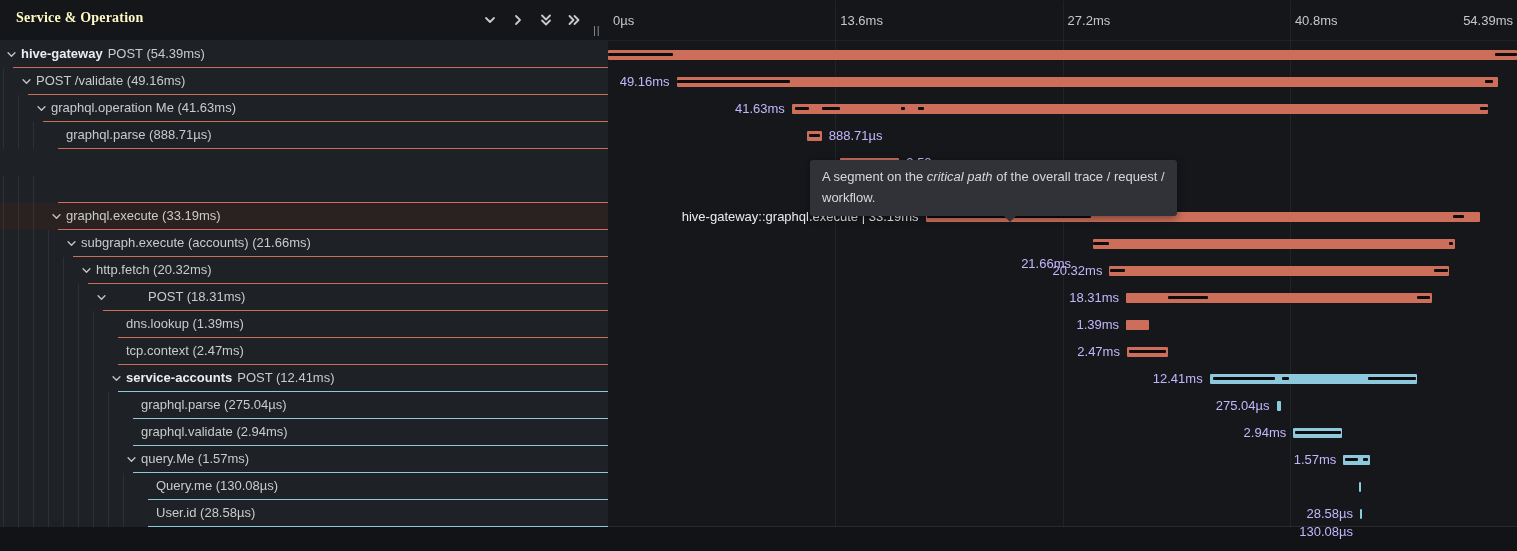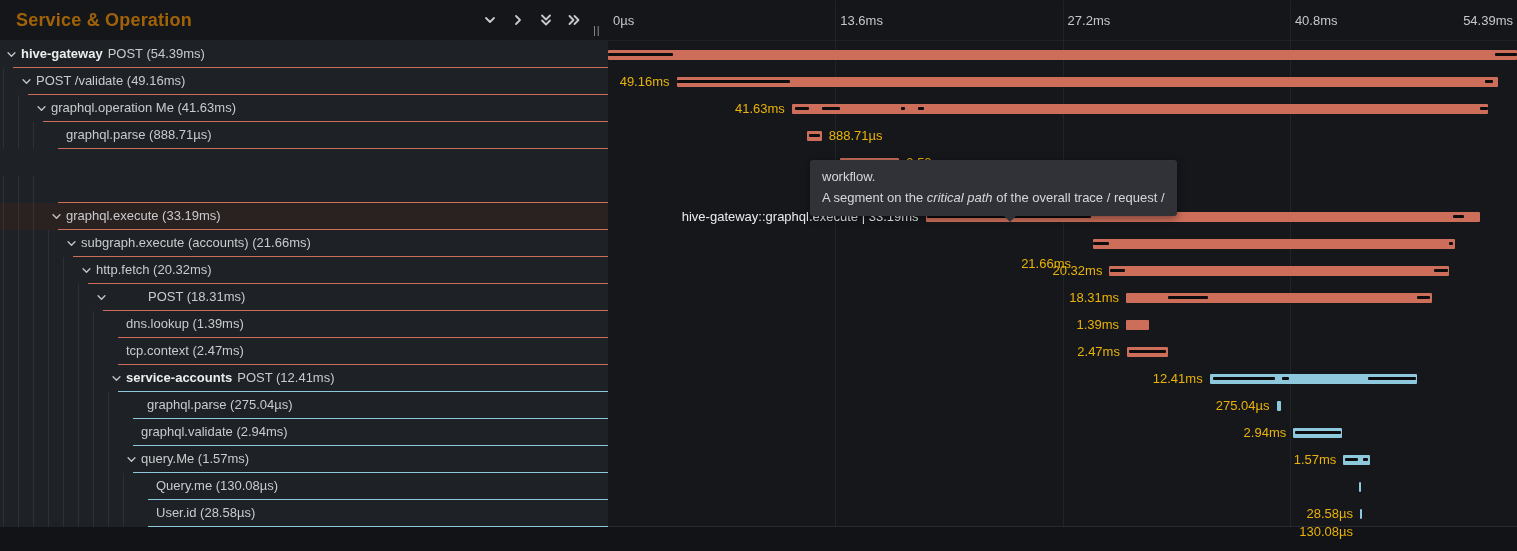--- a/index.html
+++ b/index.html
@@ -3,21 +3,21 @@
 <meta charset="utf-8">
 <style>
   html,body{margin:0;padding:0;background:#0e0f12;}
   #app{
     position:relative;width:1517px;height:551px;overflow:hidden;
     background:#121317;font-family:"Liberation Sans",sans-serif;
     -webkit-font-smoothing:antialiased;
   }
   
   .header{position:absolute;top:0;left:0;width:1517px;height:40px;background:#15161a;}
-  .title{position:absolute;left:16px;top:10px;font-size:18px;font-weight:700;color:#a16207;letter-spacing:.2px;}
+  .title{position:absolute;left:16px;top:10px;font-size:14px;font-weight:700;color:#fef9c3;letter-spacing:.2px;font-family:Liberation Serif, serif;}
   .hdr-icons{position:absolute;left:482px;top:12px;display:flex;gap:12px;}
   .hdr-icons .icon{width:16px;height:16px;color:#c9cacd;cursor:pointer;}
   .resize-handle{position:absolute;left:593px;top:24px;font-size:11px;color:#8f9196;letter-spacing:1px;cursor:col-resize;}
   .axis{position:absolute;left:608px;top:0;width:909px;height:40px;}
   .axis-tick{position:absolute;top:13px;font-size:13px;color:#c6c7cb;white-space:nowrap;}
   
   .rows{position:absolute;top:40px;left:0;width:1517px;height:487px;border-top:1px solid rgba(255,255,255,0.06);box-sizing:border-box;}
   .rows-right-bg{position:absolute;left:608px;top:0;width:909px;height:486px;background:#16171b;}
   .rows-left-bg{position:absolute;left:0;top:0;width:608px;height:486px;background:#1e2226;}
   .grid-line{position:absolute;top:-40px;width:1px;height:526px;background:rgba(255,255,255,0.055);}
@@ -27,21 +27,21 @@
   .row-left.hover{background:#2a2220;}
   .guide{position:absolute;top:0;width:1px;height:27px;background:rgba(255,255,255,0.07);}
   .row-underline{position:absolute;top:26px;height:1px;}
   .chev{position:absolute;top:8px;width:11px;height:11px;color:#c2c3c6;cursor:pointer;}
   .chev svg{display:block;}
   .row-text{position:absolute;top:0;line-height:26px;font-size:13px;color:#c9cacd;white-space:nowrap;}
   .row-text b{color:#eceded;font-weight:700;margin-right:5px;}
   .row-right{position:absolute;left:608px;top:0;width:909px;height:27px;}
   .bar{position:absolute;top:9px;height:10px;border-radius:1px;z-index:2;cursor:pointer;}
   .crit{position:absolute;top:12px;height:3px;z-index:3;border-radius:1px;}
-  .bar-label{position:absolute;top:0;line-height:27px;font-size:13px;color:#eab308;white-space:nowrap;z-index:2;}
+  .bar-label{position:absolute;top:0;line-height:27px;font-size:13px;color:#c4b5fd;white-space:nowrap;z-index:2;}
   .bar-label.white{color:#eaebec;}
   
   .tooltip{
     position:absolute;left:810px;top:160px;z-index:10;background:#313237;border-radius:3px;
     padding:6px 12px 8px;font-size:13px;color:#d6d7da;line-height:21px;
     box-shadow:0 2px 8px rgba(0,0,0,0.45);
   }
   .tooltip .tline{display:block;white-space:nowrap;}
   .tooltip i{font-style:italic;}
   .tooltip::after{
@@ -333,21 +333,21 @@
       <div class="row" style="top: 351px;">
         <div class="row-left">
           <div class="guide" style="left: 3px;"></div>
           <div class="guide" style="left: 18px;"></div>
           <div class="guide" style="left: 33px;"></div>
           <div class="guide" style="left: 48px;"></div>
           <div class="guide" style="left: 63px;"></div>
           <div class="guide" style="left: 78px;"></div>
           <div class="guide" style="left: 93px;"></div>
           <div class="guide" style="left: 108px;"></div>
-          <span class="row-text" style="left: 147px;">graphql.parse (275.04µs)</span>
+          <span class="row-text" style="left: 141px;">graphql.parse (275.04µs)</span>
           <div class="row-underline" style="left: 133px; width: 475px; background: rgb(141, 200, 221);"></div>
         </div>
         <div class="row-right">
           <div class="bar" style="left: 668.505px; width: 4.59597px; background: rgb(141, 200, 221);"></div>
           <div class="bar-label" style="right: 247.495px; margin-left: 6px;">275.04µs</div>
         </div>
       </div>
       <div class="row" style="top: 378px;">
         <div class="row-left">
           <div class="guide" style="left: 3px;"></div>
@@ -426,17 +426,17 @@
           <div class="row-underline" style="left: 148px; width: 460px; background: rgb(141, 200, 221);"></div>
         </div>
         <div class="row-right">
           <div class="bar" style="left: 752.068px; width: 2px; background: rgb(141, 200, 221);"></div>
           <div class="bar-label" style="right: 163.932px;">28.58µs</div>
         </div>
       </div>
     </div>
 
   <div class="tooltip">
+    <span class="tline"><span>A segment on the </span><i>critical path</i><span> of the overall trace / request /</span></span>
     <span class="tline">workflow.</span>
-    <span class="tline"><span>A segment on the </span><i>critical path</i><span> of the overall trace / request /</span></span>
   </div>
 
 </div>
 
 </body></html>

